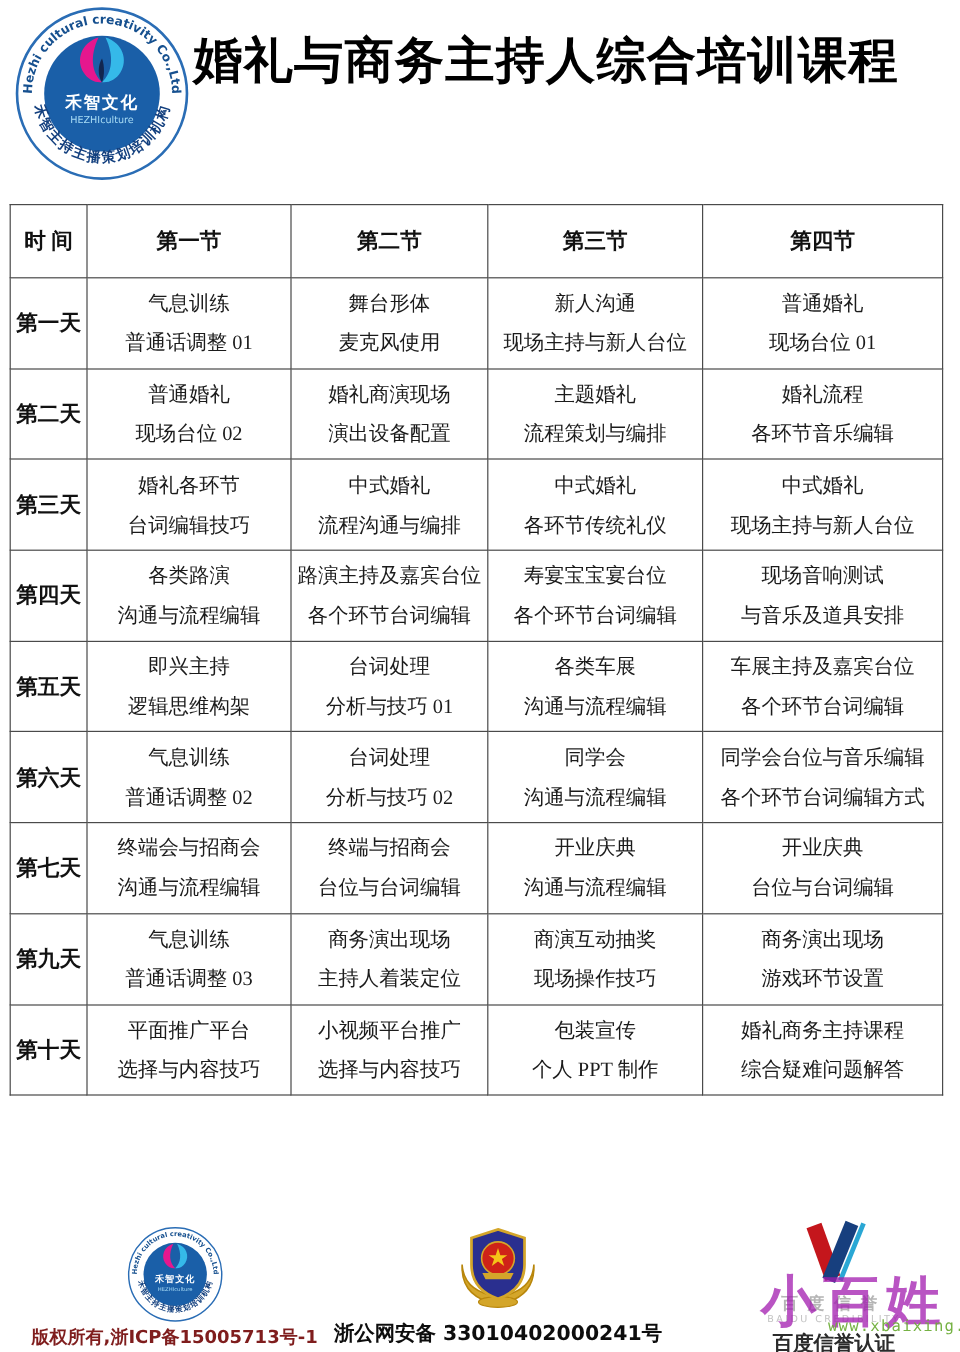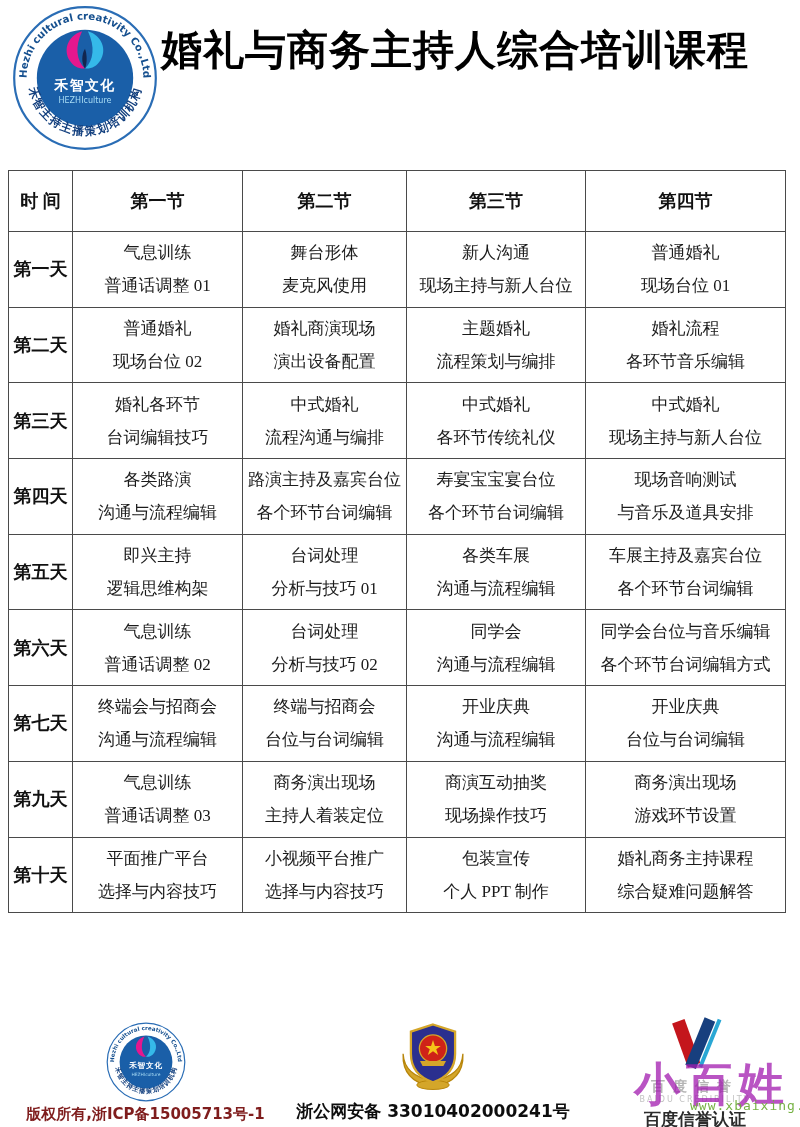--- a/index.html
+++ b/index.html
@@ -19,21 +19,21 @@
   .sched tbody tr{height:75.7px;}
   .sched tbody th{font-size:18px;font-weight:bold;color:#111;}
   .sched td{font-size:17px;color:#1b1b1b;}
   .sched td div{line-height:1.95;}
 
   
   .f-block{position:absolute;display:flex;flex-direction:column;align-items:center;
            font-family:"DejaVu Sans","Liberation Sans",sans-serif;}
   .f-left{left:28px;top:1022px;width:235px;}
   .f-left .cap{margin-top:3px;font-size:15px;font-weight:600;color:#7f1d1d;white-space:nowrap;}
-  .f-center{left:308px;top:1018px;width:250px;}
+  .f-center{left:290px;top:1018px;width:250px;}
   .f-center .cap{margin-top:4px;font-size:17px;font-weight:bold;color:#0d0d0d;white-space:nowrap;}
   .f-right{left:600px;top:1016px;width:190px;}
   .f-right .brand-cn{margin-top:4px;font-size:14px;letter-spacing:8px;color:#b5b5b5;font-weight:bold;white-space:nowrap;}
   .f-right .brand-en{font-size:8px;letter-spacing:2px;color:#c2c2c2;margin-top:-1px;white-space:nowrap;}
   .f-right .cap{margin-top:4px;font-size:17px;font-weight:bold;color:#2b2b2b;white-space:nowrap;}
 
   
   .wm{position:absolute;pointer-events:none;z-index:5;color:#a21caf;
       font-family:Liberation Serif, serif;}
   .wm-big{left:634px;top:1054px;font-size:46px;font-weight:bold;letter-spacing:6px;opacity:.75;}

